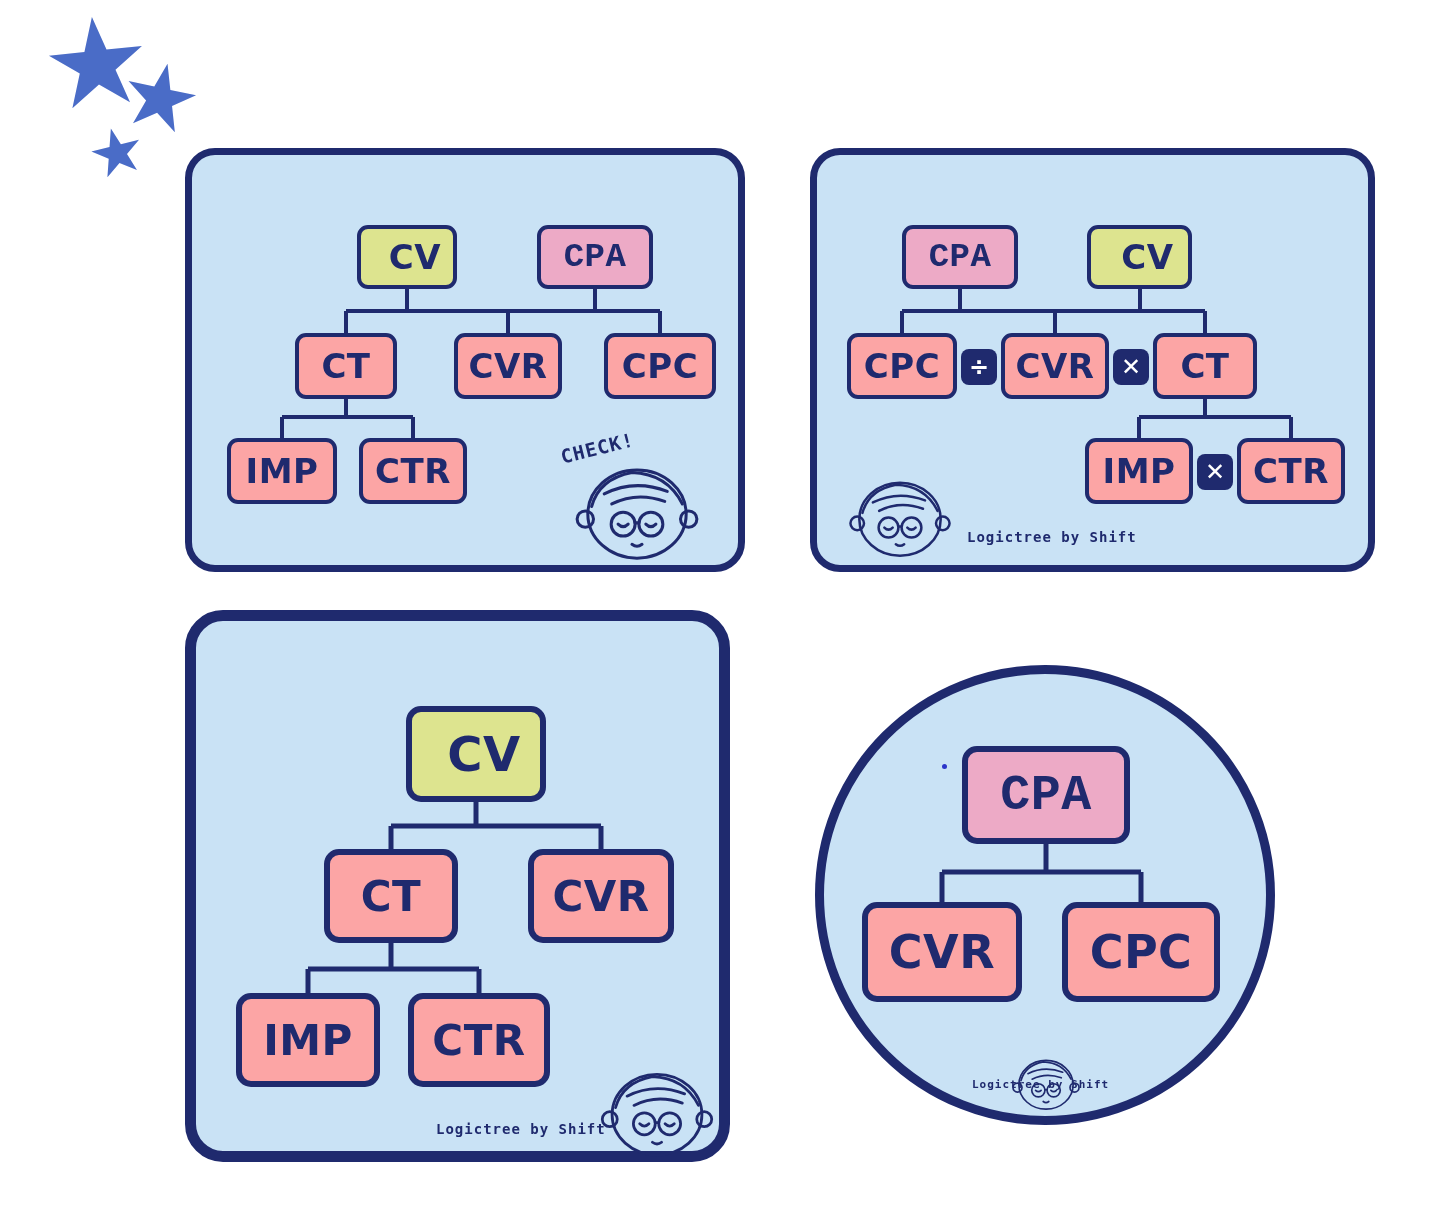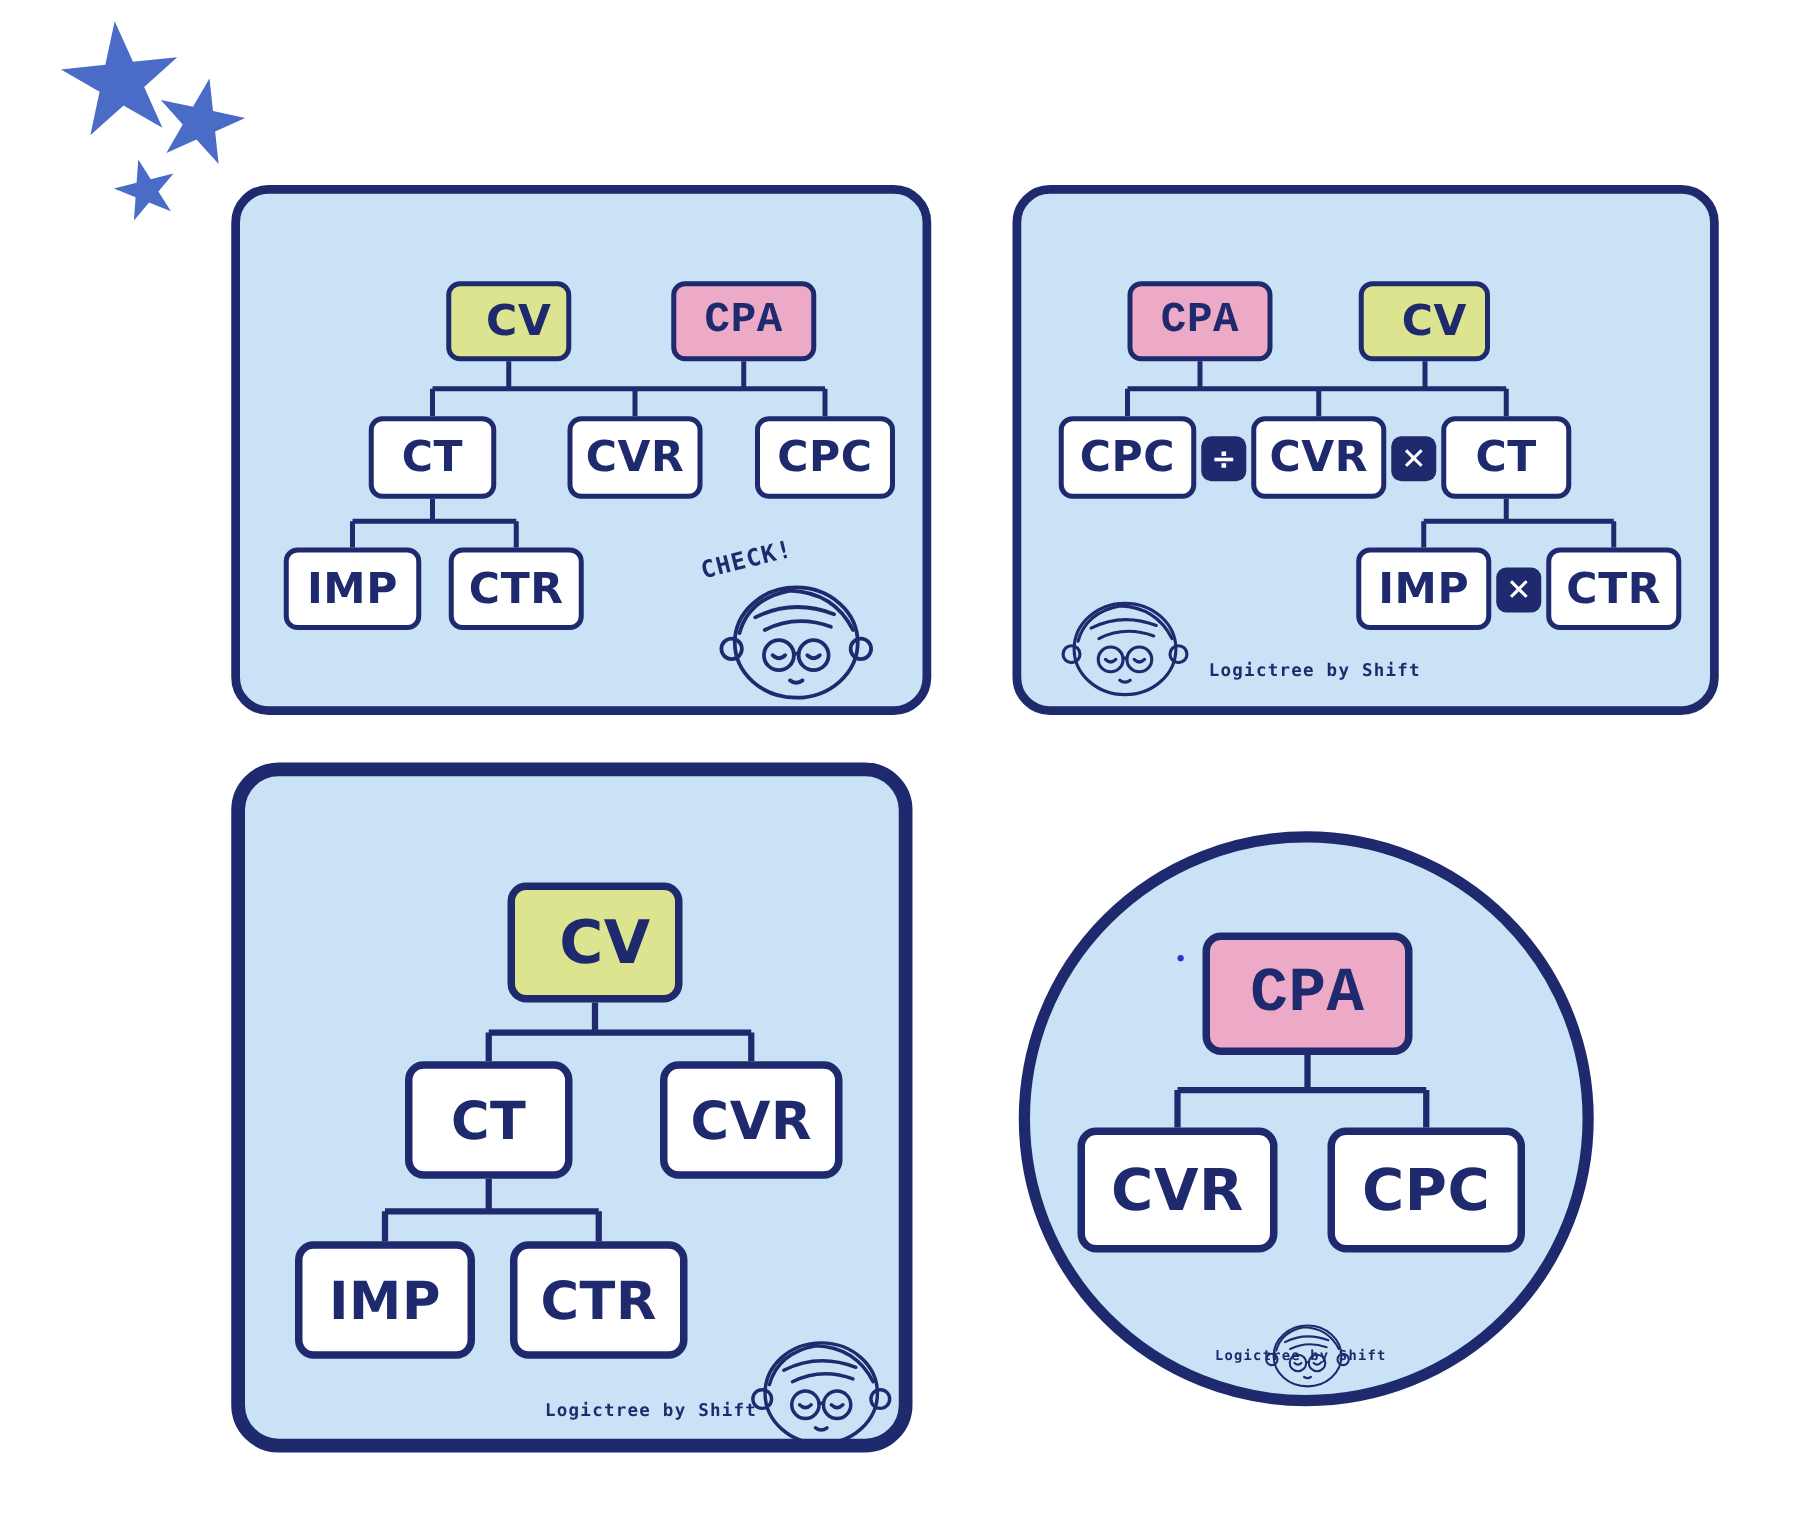--- a/index.html
+++ b/index.html
@@ -33,21 +33,21 @@
   .panel-2 { left: 810px; top: 148px; width: 565px; height: 424px; border-radius: 30px; }
   .panel-3 { left: 185px; top: 610px; width: 545px; height: 552px; border-radius: 38px; border-width: 11px; }
   .panel-4 { left: 815px; top: 665px; width: 460px; height: 460px; border-radius: 50%; border-width: 9px; }
 
   
   .node {
     position: absolute;
     display: flex;
     align-items: center;
     justify-content: center;
-    background: #ffffff;
+    background: #fca5a5;
     border: 4px solid #1f2a6e;
     border-radius: 11px;
     color: #1f2a6e;
     font-weight: bold;
     letter-spacing: 0.5px;
   }
   .node.green { background: #dde48f; padding-left: 16px; }
   .node.pink  { background: #edaac6; font-family: Liberation Mono, monospace; }
 
   .panel-3 .node, .panel-4 .node { border-width: 6px; border-radius: 15px; }

